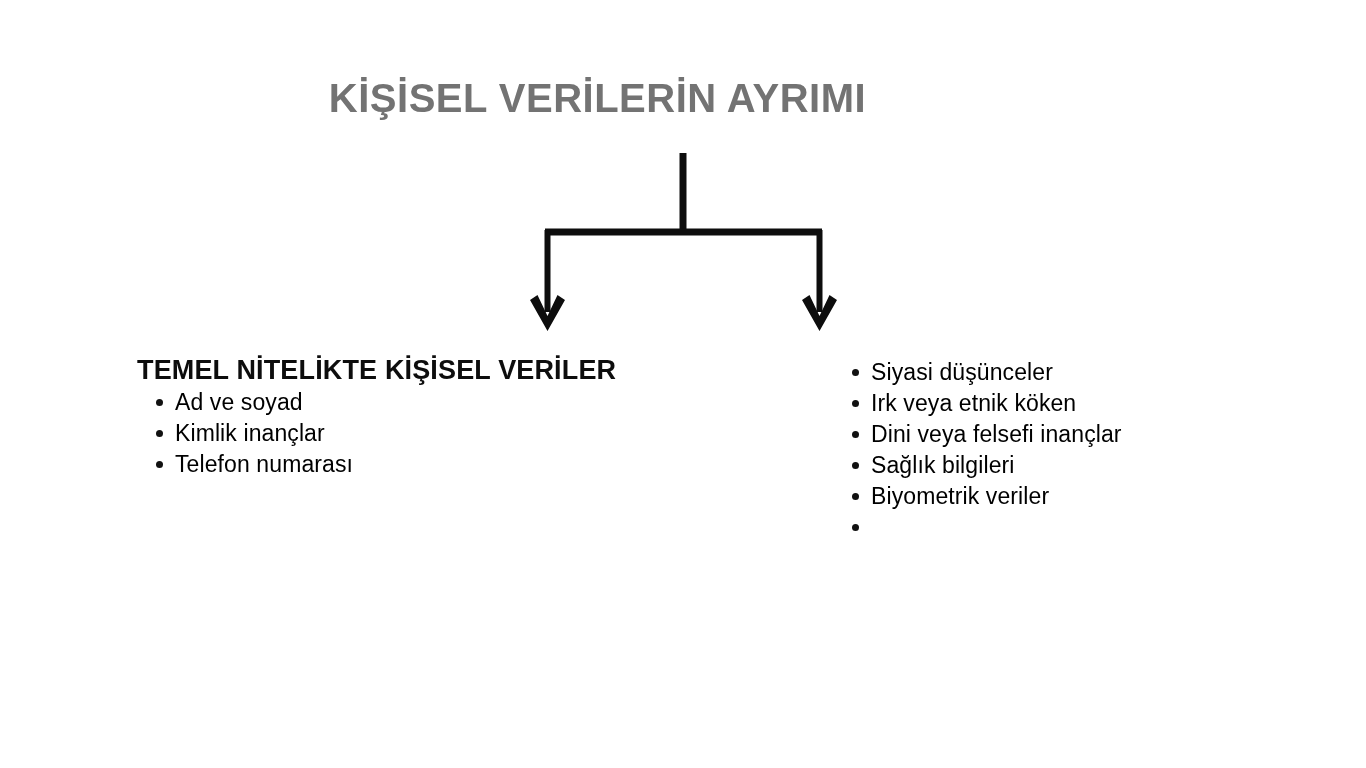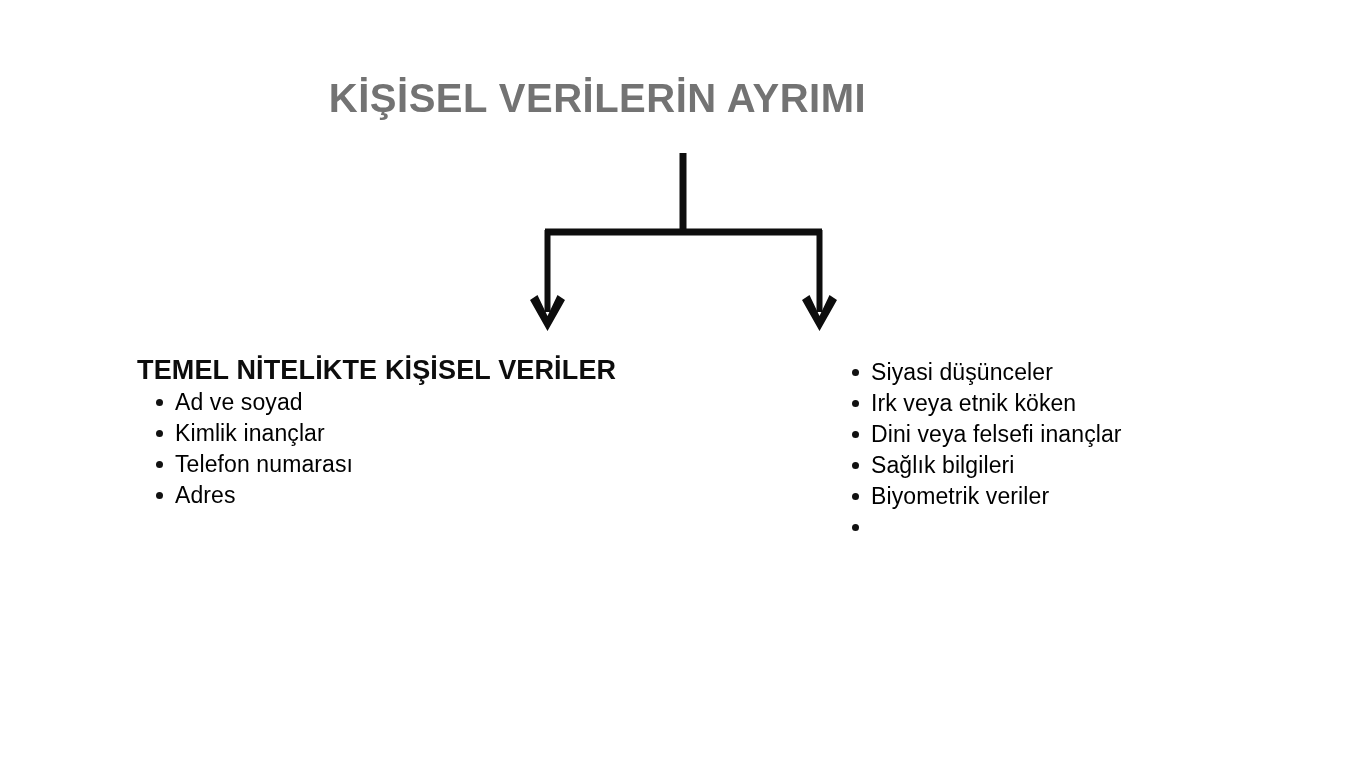--- a/index.html
+++ b/index.html
@@ -123,24 +123,20 @@
         <span>Ad ve soyad</span>
       </li>
       <li>
         <span class="bullet"></span>
         <span>Kimlik inançlar</span>
       </li>
       <li>
         <span class="bullet"></span>
         <span>Telefon numarası</span>
       </li>
-      <li>
-        <span class="bullet"></span>
-        <span>Adres</span>
-      </li>
     </ul>
   </div>
 
   <div class="branch right">
     <ul class="branch-list">
       <li>
         <span class="bullet"></span>
         <span>Siyasi düşünceler</span>
       </li>
       <li>

